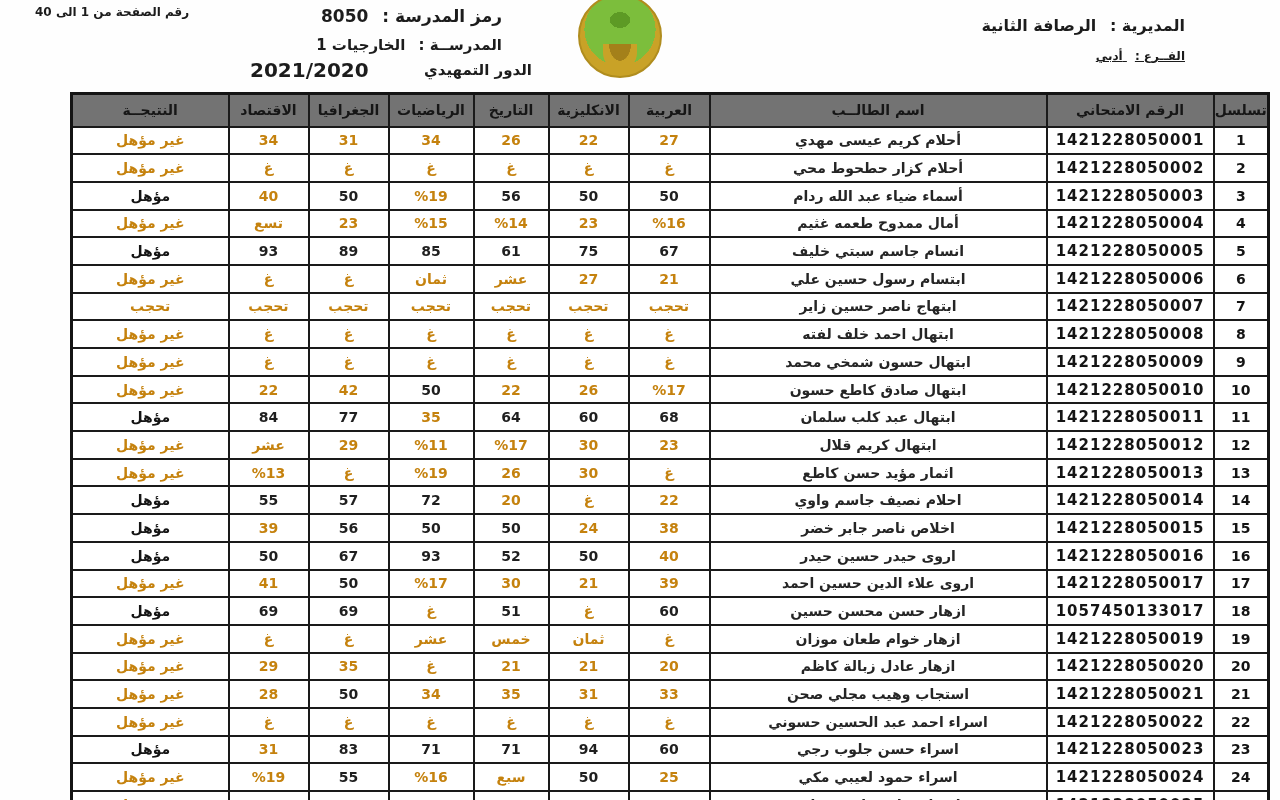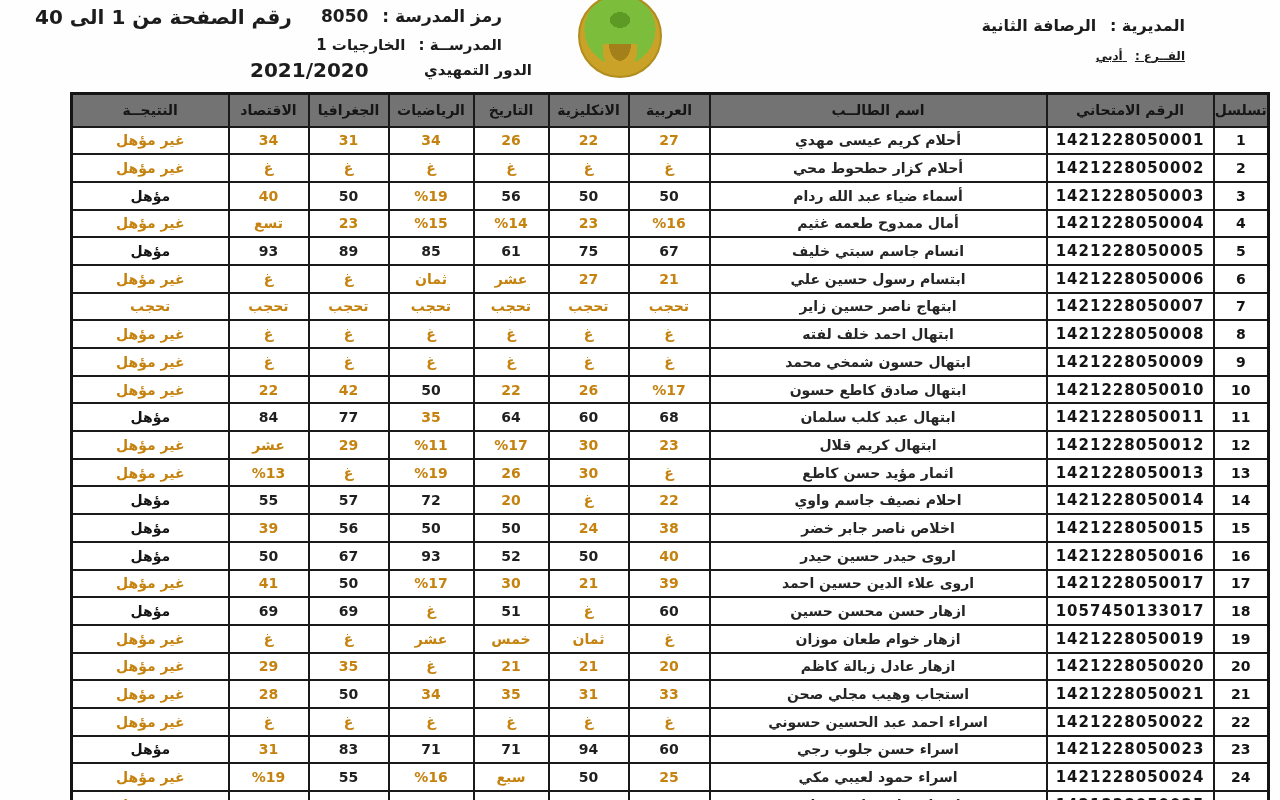--- a/index.html
+++ b/index.html
@@ -13,21 +13,21 @@
   }
   .page { position:absolute; inset:0; overflow:hidden; background:#fefefe; }
 
   
   .hdr-line { position:absolute; font-weight:bold; color:#1c1c1c; white-space:nowrap; }
   .hdr-directorate { top:16px;  right:95px;  font-size:16px; }
   .hdr-branch      { top:49px; right:95px;  font-size:12px;text-decoration:underline; }
   .hdr-school-code { top:6px;  right:778px; font-size:17px; }
   .hdr-school      { top:36px; right:778px; font-size:15px; }
   .hdr-round       { top:61px; right:748px; font-size:15px; }
-  .hdr-pagerange   { top:5px;  left:35px;   font-size:20px; direction:rtl; }
+  .hdr-pagerange   { top:5px;  left:35px;   font-size:12px; direction:rtl; }
   .hdr-year        { top:58px; left:250px;  font-size:20px; direction:ltr; }
   .hdr-line .lbl { margin-left:8px; }
 
   
   .logo {
     position:absolute; top:-6px; left:578px;
     width:84px; height:84px; border-radius:50%;
     background:
       radial-gradient(circle at 50% 42%, #7cbe3c 0 58%, transparent 58%),
       radial-gradient(circle at 50% 50%, #e3c453 0 47%, #c9a227 47% 100%);

